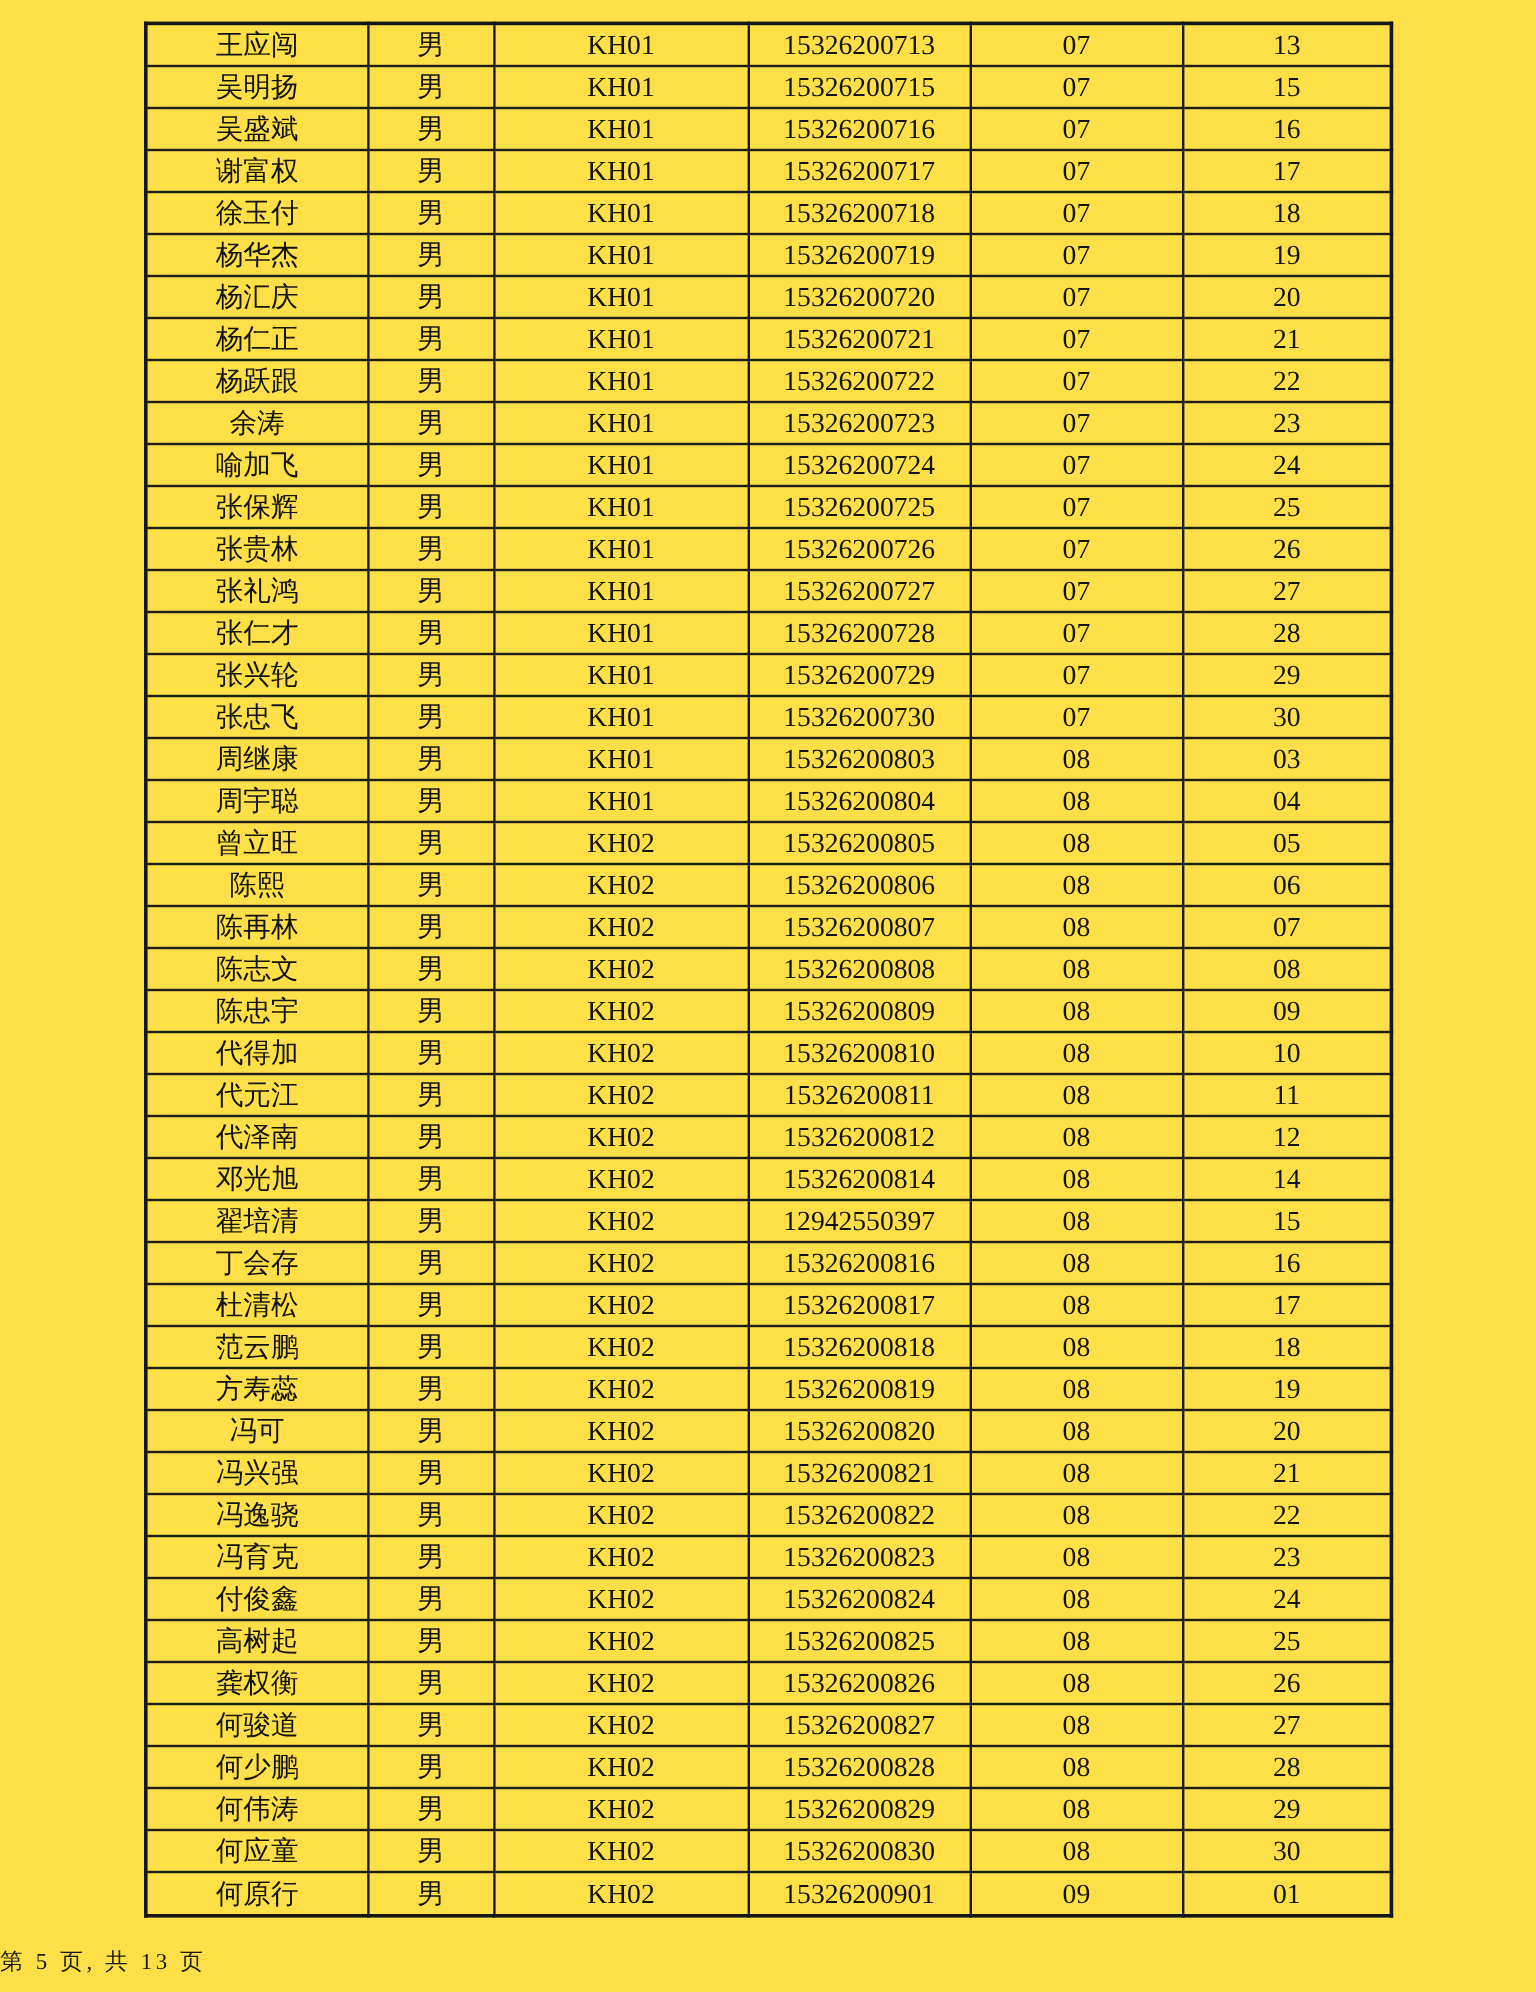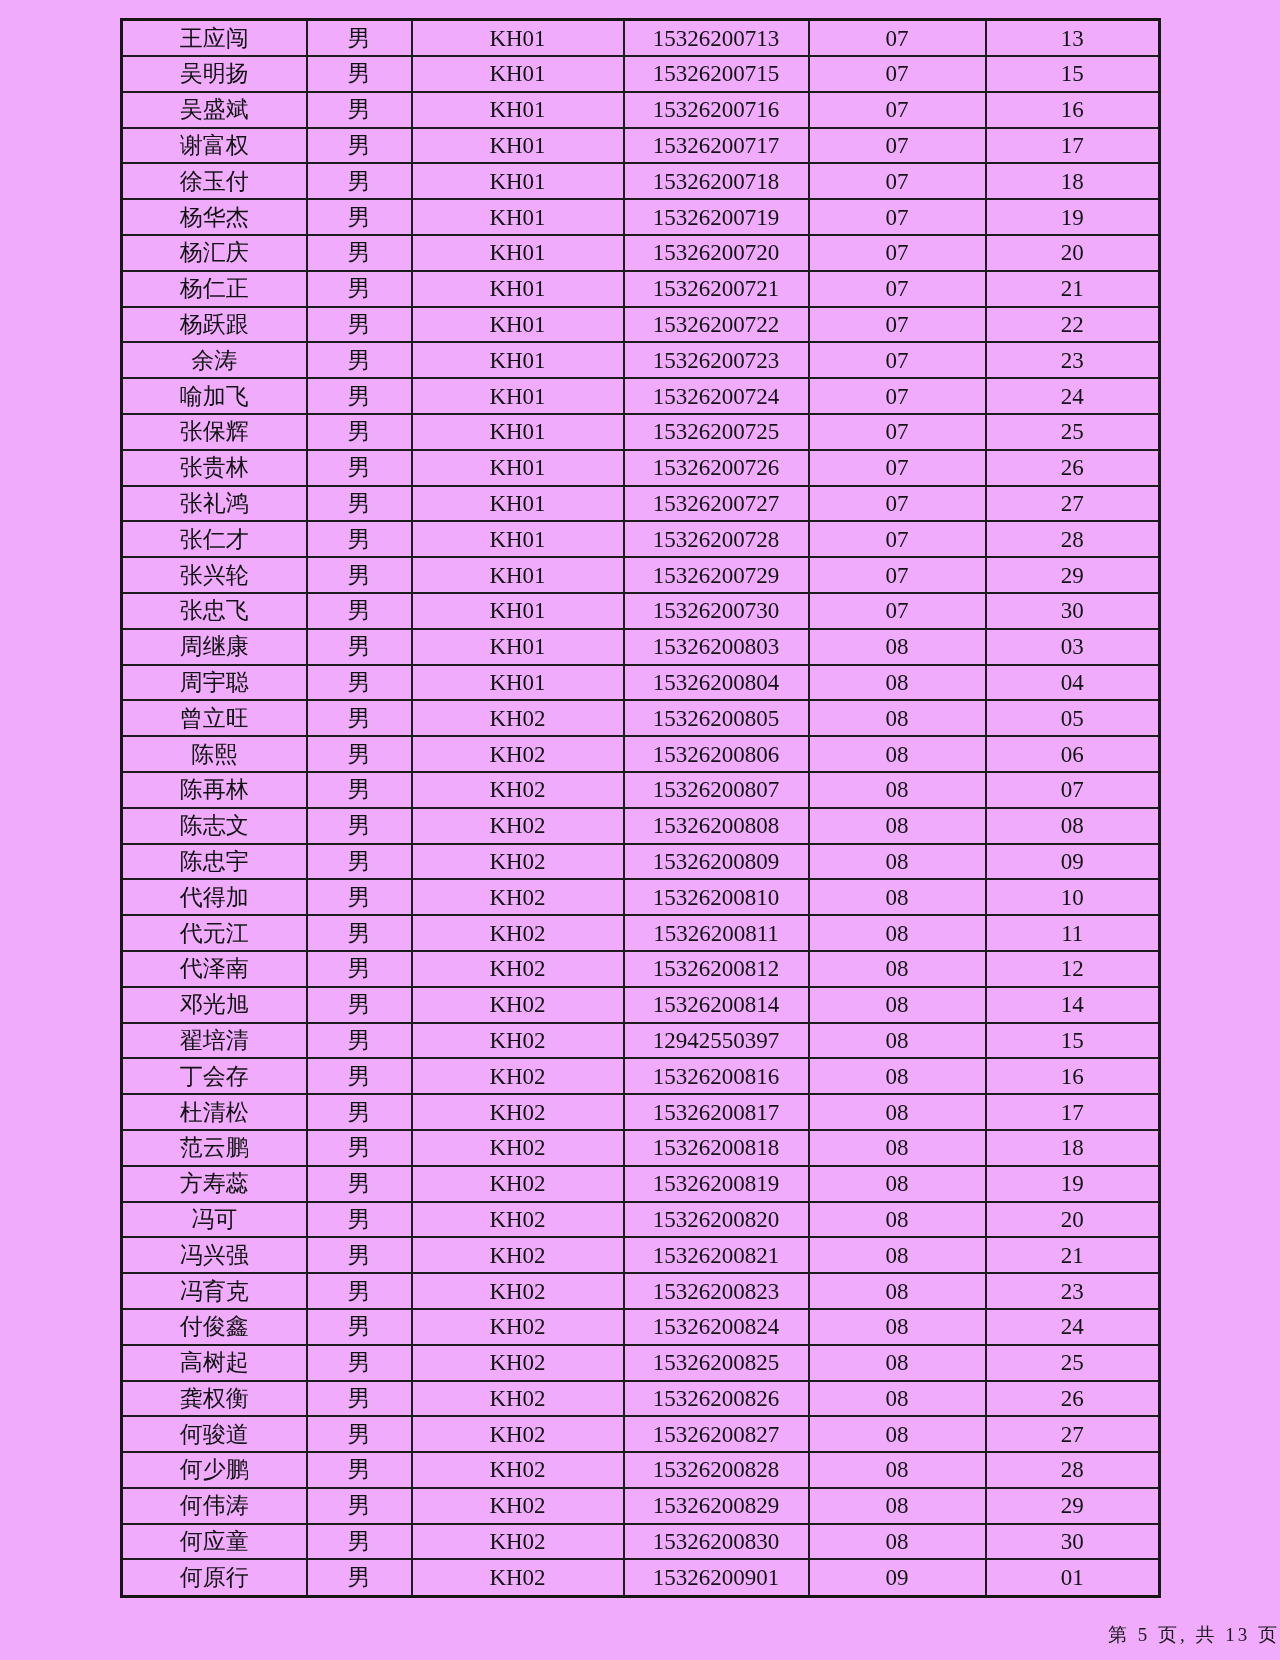--- a/index.html
+++ b/index.html
@@ -5,21 +5,21 @@
   html, body {
     margin: 0;
     padding: 0;
     background: #ffffff;
     font-family: "Liberation Serif", "DejaVu Serif", serif;
   }
   .page {
     position: relative;
     width: 1280px;
     height: 1660px;
-    background: #f0abfc;
+    background: #fde047;
     overflow: hidden;
   }
   table.roster {
     position: absolute;
     left: 120px;
     top: 18px;
     width: 1038px;
     height: 1580px;
     border-collapse: collapse;
     table-layout: fixed;
@@ -34,21 +34,21 @@
     padding: 0;
     line-height: 1;
     white-space: nowrap;
     overflow: hidden;
   }
   .footer {
     position: absolute;
     left: 0;
     top: 1622px;
     width: 1280px;
-    text-align: right;
+    text-align: left;
     font-size: 19px;
     color: #1a1a1a;
     letter-spacing: 3px;
   }
 </style>
 </head>
 <body>
 
 <div class="page">
 
@@ -336,20 +336,28 @@
         </tr>
         <tr>
           <td>冯兴强</td>
           <td>男</td>
           <td>KH02</td>
           <td>15326200821</td>
           <td>08</td>
           <td>21</td>
         </tr>
         <tr>
+          <td>冯逸骁</td>
+          <td>男</td>
+          <td>KH02</td>
+          <td>15326200822</td>
+          <td>08</td>
+          <td>22</td>
+        </tr>
+        <tr>
           <td>冯育克</td>
           <td>男</td>
           <td>KH02</td>
           <td>15326200823</td>
           <td>08</td>
           <td>23</td>
         </tr>
         <tr>
           <td>付俊鑫</td>
           <td>男</td>

